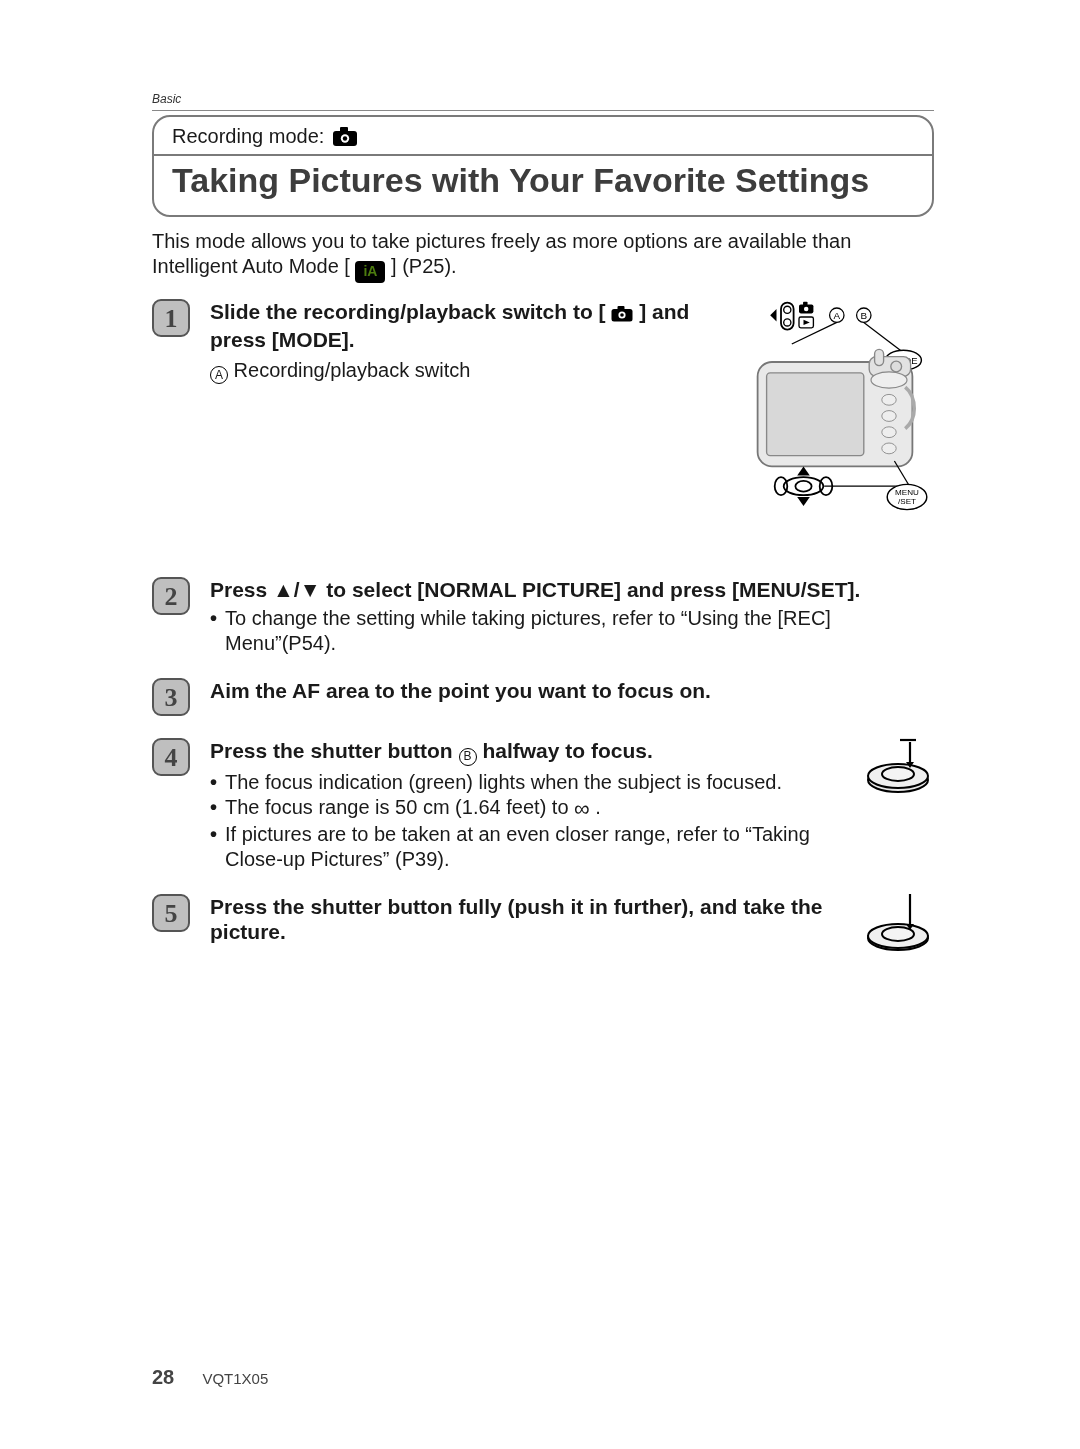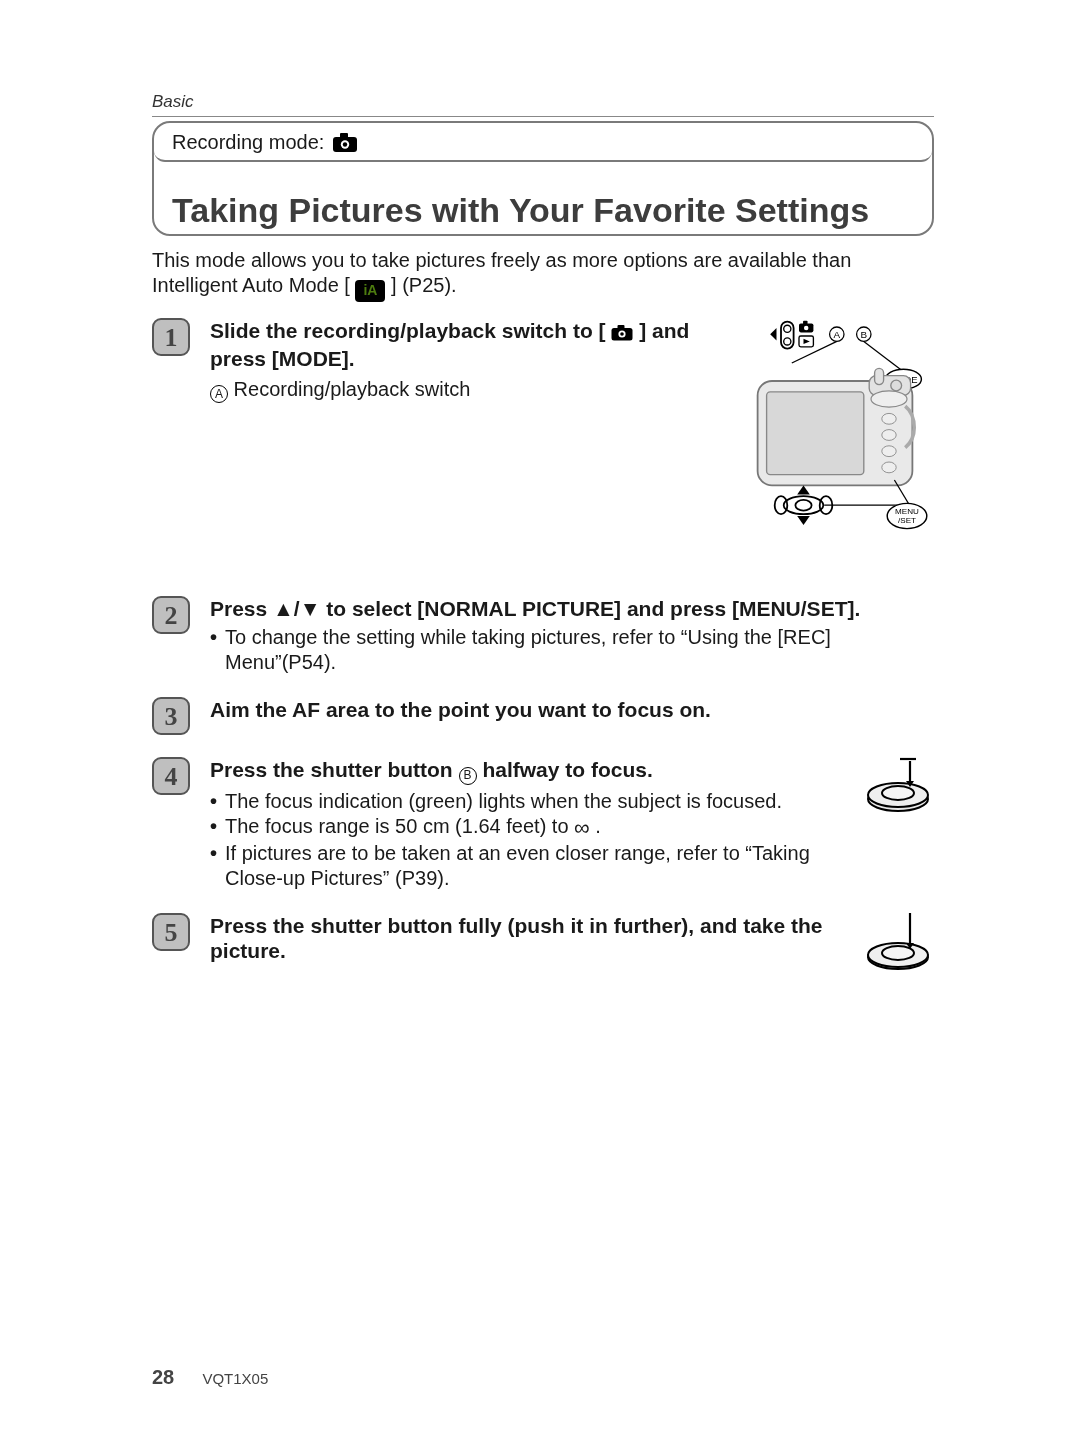--- a/index.html
+++ b/index.html
@@ -22,44 +22,42 @@
   }
   .page {
     position: relative;
     width: var(--page-w);
     height: var(--page-h);
     padding: 92px 146px 60px 152px;
   }
   
   .section-label {
     font-style: italic;
-    font-size: 17px;
+    font-size: 12px;
     color: #333;
     padding-bottom: 4px;
     border-bottom: 1px solid #888;
     margin-bottom: 4px;
   }
   .title-frame {
     border: 2px solid var(--frame);
     border-radius: 18px;
     overflow: hidden;
   }
   .recmode-row {
     display: flex;
     align-items: center;
     gap: 8px;
     padding: 8px 18px 6px;
     border-bottom: 2px solid var(--frame);
     font-size: 20px;
-    border-radius: 11px;
   }
   .camera-icon svg { display:block; }
   .title-body {
-    padding: 6px 18px 5px;
-    margin-top: 24px;
+    padding: 6px 18px 16px;
   }
   .title-main {
     font-size: 34px;
     font-weight: 700;
     color: #3d3d3d;
     line-height: 1.1;
   }
   .title-sub {
     font-size: 22px;
     font-weight: 700;

